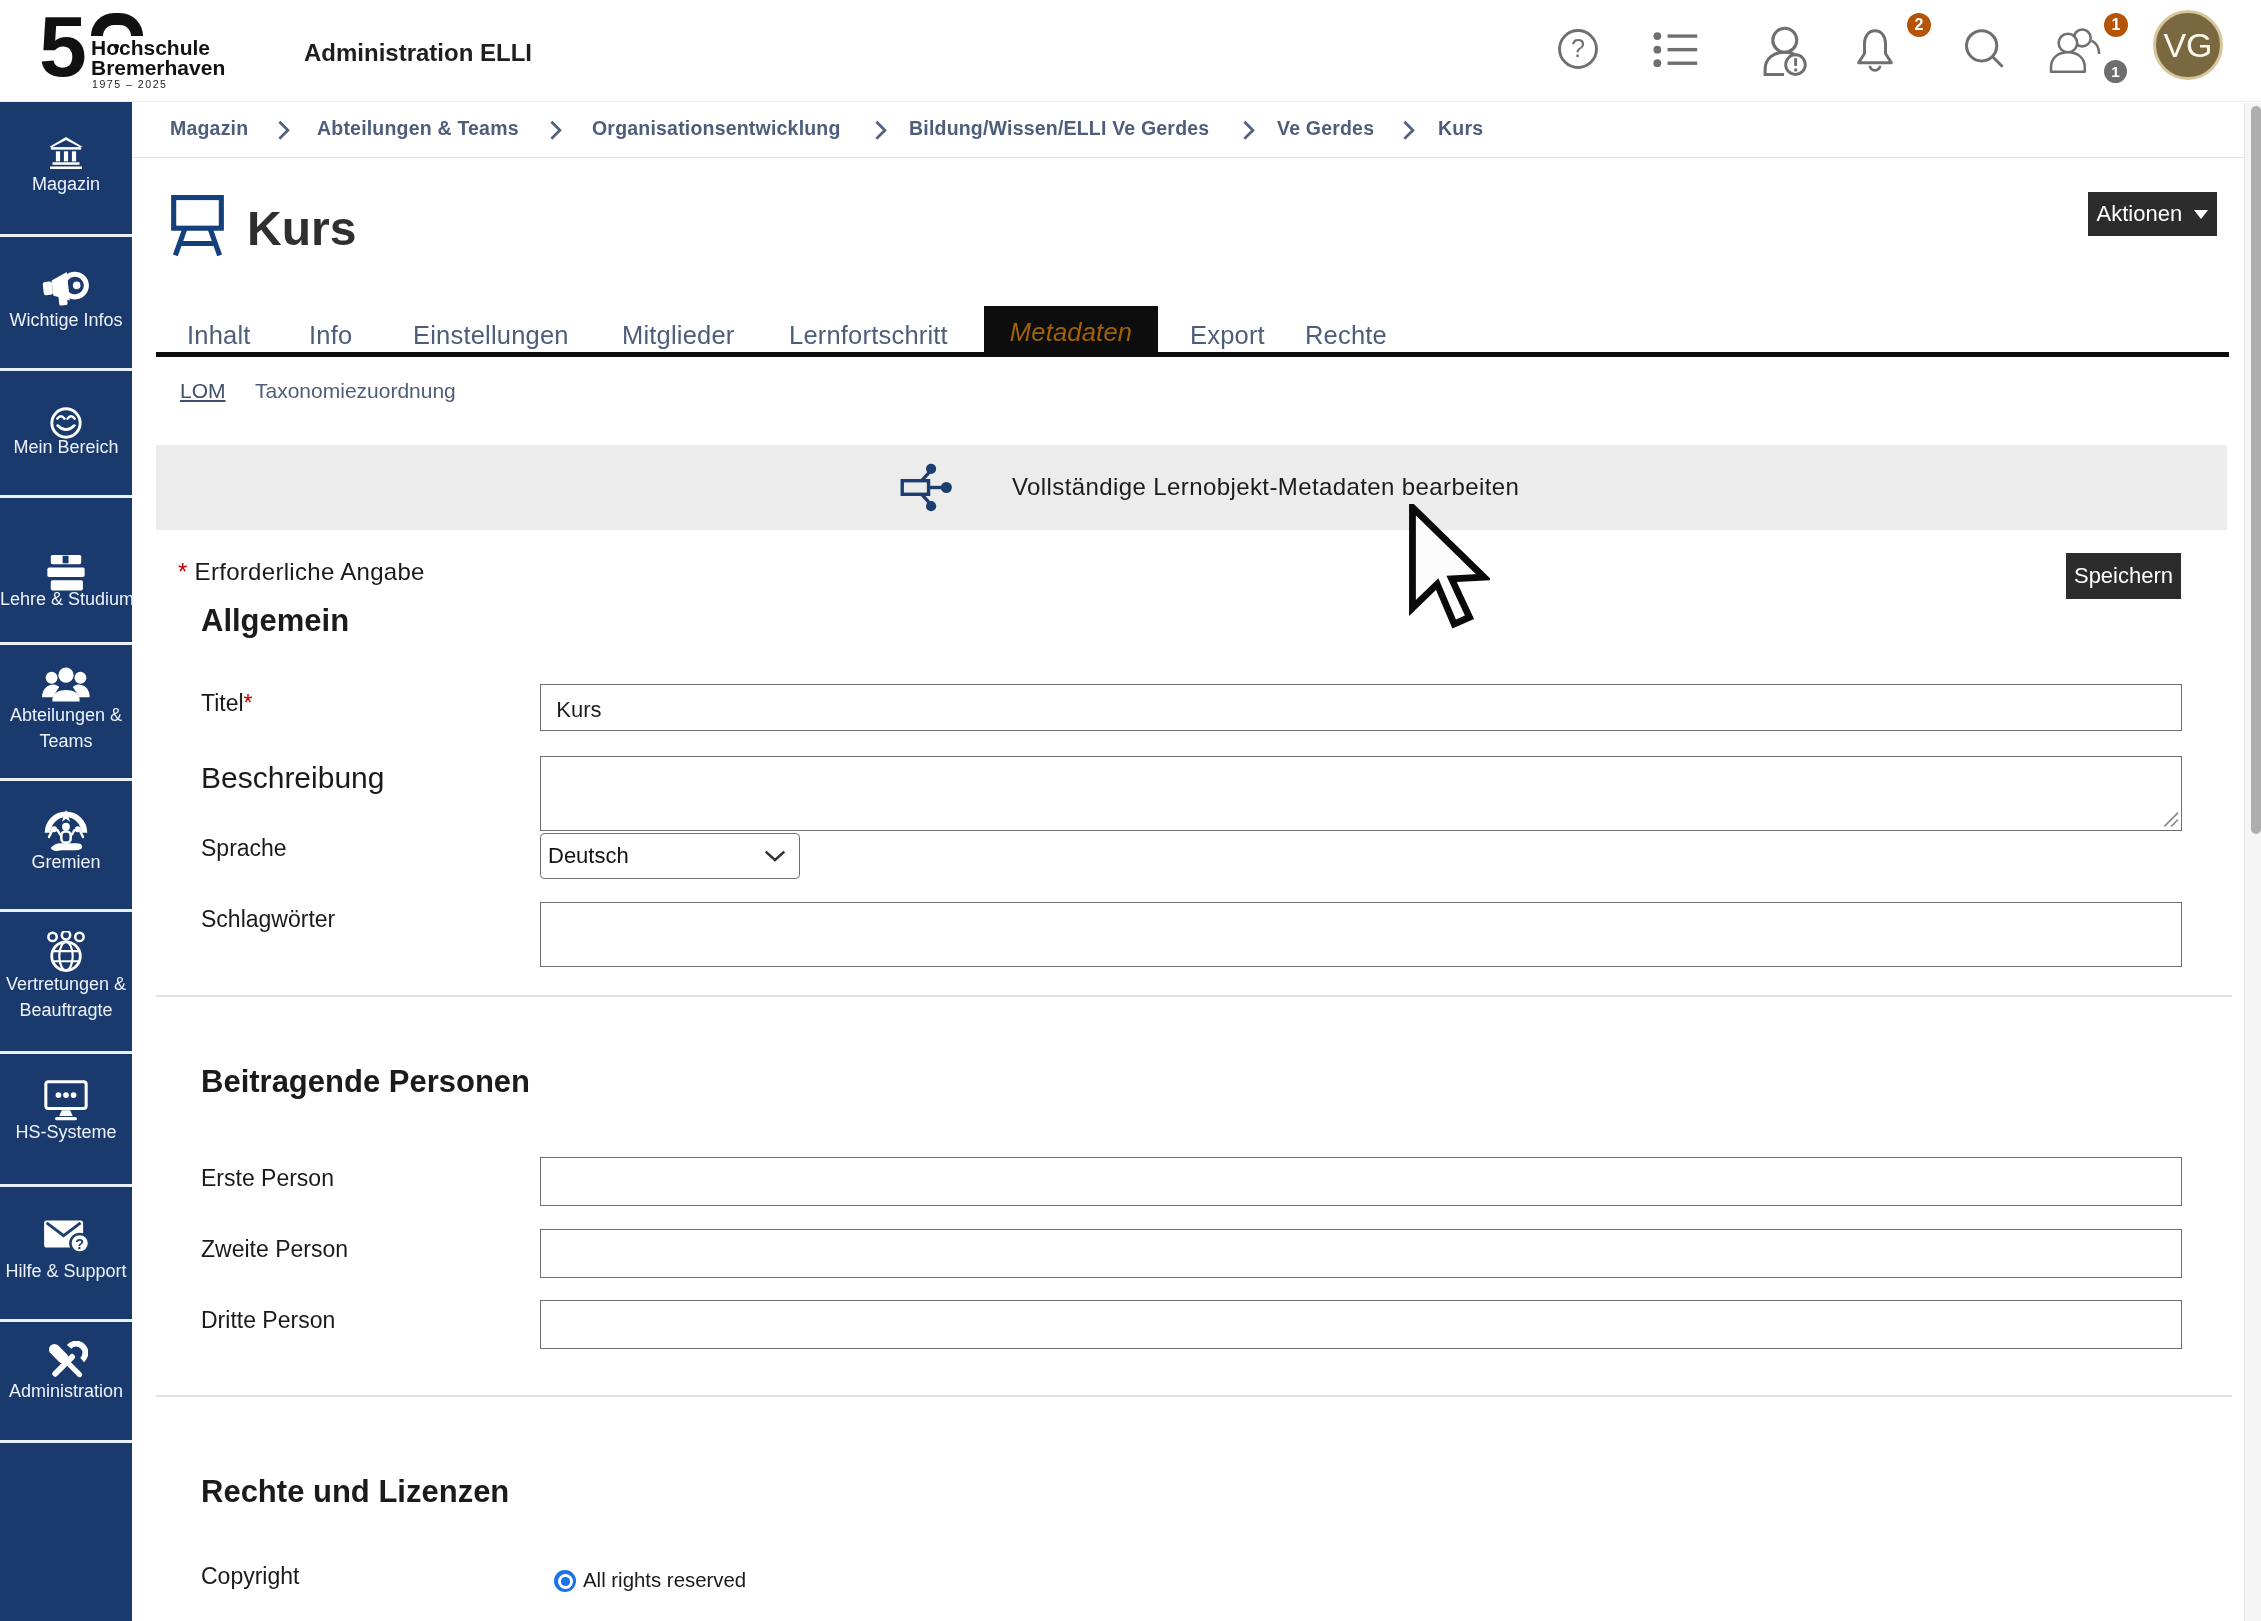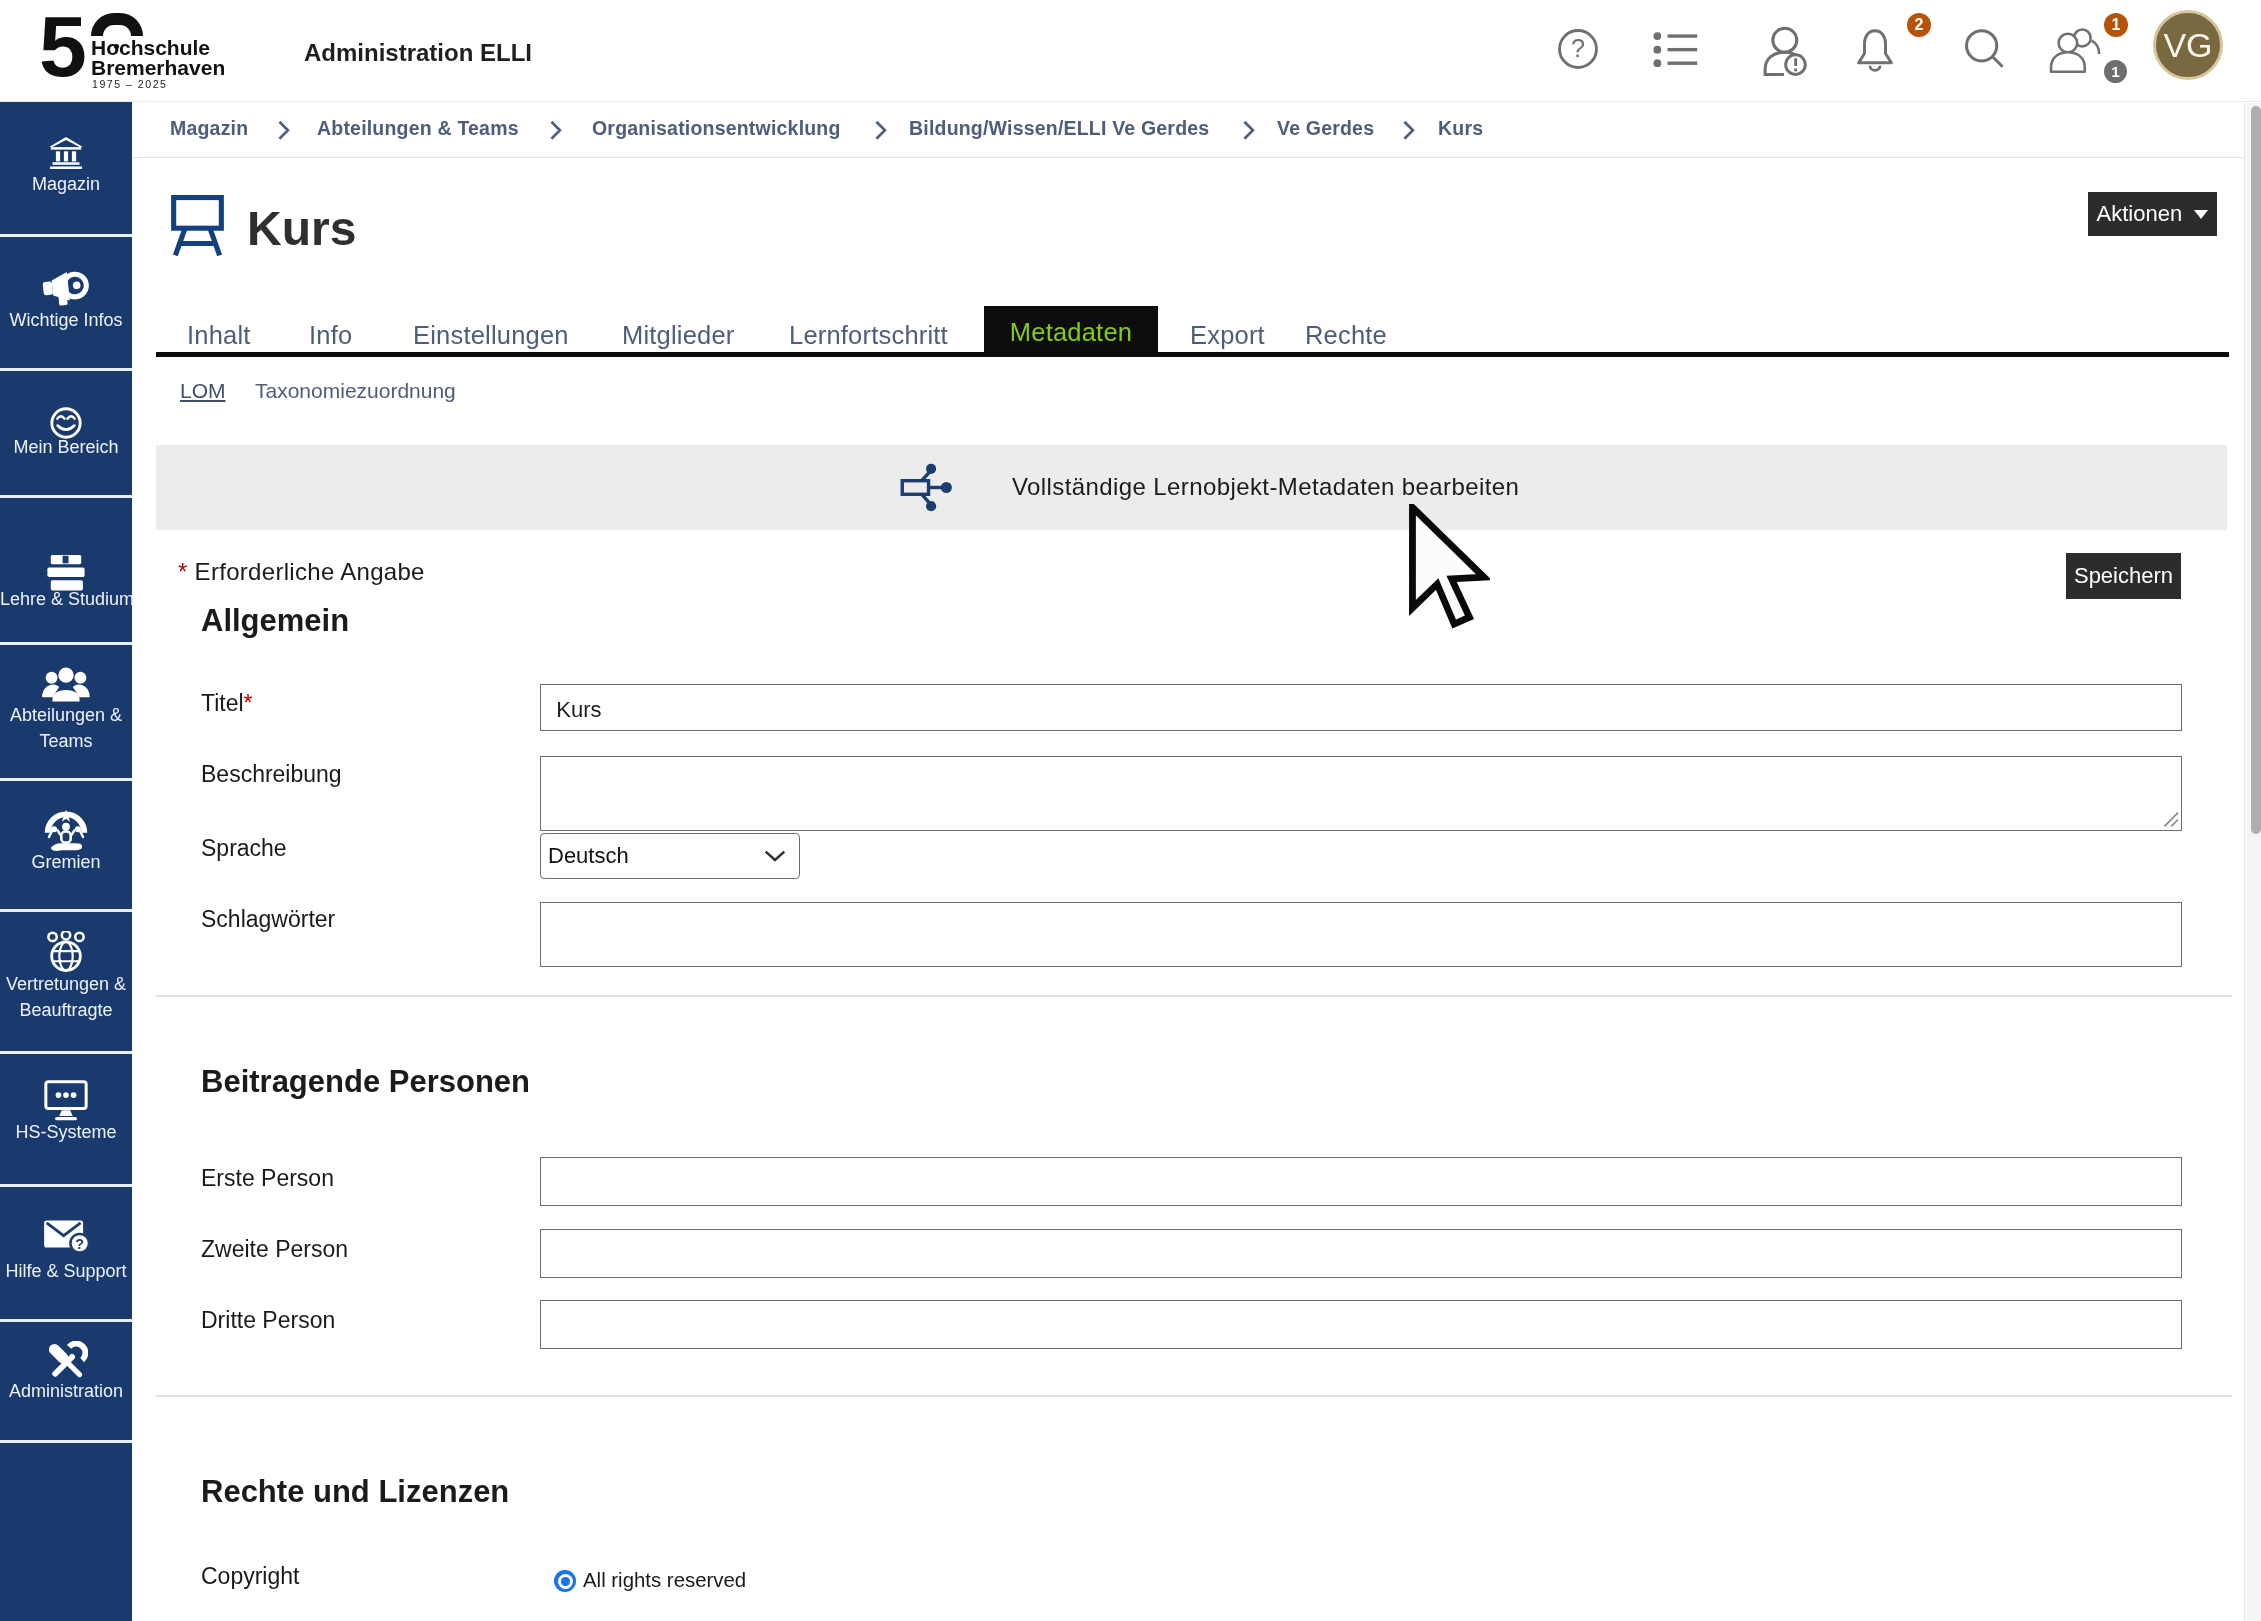--- a/index.html
+++ b/index.html
@@ -195,21 +195,21 @@
   <line x1="10" y1="57" x2="52" y2="57" stroke="#14417e" stroke-width="6"></line>
 </svg>
 <div class="abs" style="left:247px;top:205px;font-weight:bold;font-size:48px;color:#2f2f2f;line-height:1;">Kurs</div>
 <div class="abs" style="left:2088px;top:192px;width:129px;height:44px;background:#2c2c2c;color:#fff;font-size:22px;display:flex;align-items:center;justify-content:center;">Aktionen&nbsp;&nbsp;<span style="display:inline-block;width:0;height:0;border-left:7.6px solid transparent;border-right:7.6px solid transparent;border-top:9.3px solid #fff;"></span></div>
 
 <div class="tab" style="left:187px;">Inhalt</div>
 <div class="tab" style="left:309px;">Info</div>
 <div class="tab" style="left:413px;">Einstellungen</div>
 <div class="tab" style="left:622px;">Mitglieder</div>
 <div class="tab" style="left:789px;">Lernfortschritt</div>
-<div class="abs" style="left:984px;top:306px;width:174px;height:46px;background:#0d0d0d;color:#84cc16;font-size:25.5px;letter-spacing:0.2px;display:flex;align-items:flex-end;padding-bottom:5.1px;justify-content:center;">Metadaten</div>
+<div class="abs" style="left:984px;top:306px;width:174px;height:46px;background:#0d0d0d;color:#a16207;font-size:25.5px;letter-spacing:0.2px;display:flex;align-items:flex-end;padding-bottom:5.1px;justify-content:center;font-style:italic;">Metadaten</div>
 <div class="tab" style="left:1190px;">Export</div>
 <div class="tab" style="left:1305px;">Rechte</div>
 <div class="abs" style="left:156px;top:352px;width:2073px;height:5.1px;background:#0c0c0c;"></div>
 
 <div class="abs" style="left:180px;top:379px;font-size:21px;color:#41506a;text-decoration:underline;">LOM</div>
 <div class="abs" style="left:255px;top:379px;font-size:21px;color:#4d5d7a;">Taxonomiezuordnung</div>
 
 <div class="abs" style="left:156px;top:445px;width:2071px;height:85px;background:#ececec;"></div>
 <svg class="abs" style="left:898px;top:462px;" width="56" height="51" viewBox="0 0 66 60">
   <rect x="5" y="22" width="31" height="16" fill="none" stroke="#1c3e6e" stroke-width="4"></rect>
@@ -221,21 +221,21 @@
   <circle cx="39" cy="52" r="6" fill="#1c3e6e"></circle>
 </svg>
 <div class="abs" style="left:1012px;top:469px;font-size:24px;letter-spacing:0.4px;color:#1c1c1c;line-height:36px;">Vollständige Lernobjekt-Metadaten bearbeiten</div>
 
 <div class="abs" style="left:178px;top:558px;font-size:24px;letter-spacing:0.3px;color:#1a1a1a;"><span style="color:#c00000;">*</span> Erforderliche Angabe</div>
 <div class="abs" style="left:2066px;top:553px;width:115px;height:46px;background:#2c2c2c;color:#fff;font-size:22px;display:flex;align-items:center;justify-content:center;">Speichern</div>
 <div class="abs" style="left:201px;top:603px;font-weight:bold;font-size:31px;color:#1b1b1b;">Allgemein</div>
 
 <div class="abs" style="left:201px;top:690px;font-size:23px;color:#1a1a1a;">Titel<span style="color:#c00000;">*</span></div>
 <div class="abs" style="left:540px;top:684px;width:1642px;height:47px;border:1.7px solid #6e6e6e;background:#fff;font-size:22px;color:#1d1d1d;padding:12px 0 0 15.3px;">Kurs</div>
-<div class="abs" style="left:201px;top:761px;font-size:23px;color:#1a1a1a;">Beschreibung</div>
+<div class="abs" style="left:201px;top:761px;font-size:30px;color:#1a1a1a;">Beschreibung</div>
 <div class="abs" style="left:540px;top:756px;width:1642px;height:75px;border:1.7px solid #6e6e6e;background:#fff;"></div>
 <svg class="abs" style="left:2161px;top:811px;" width="18.7" height="17" viewBox="0 0 22 20">
   <line x1="20" y1="2" x2="4" y2="18" stroke="#8a8a8a" stroke-width="2"></line>
   <line x1="20" y1="10" x2="12" y2="18" stroke="#8a8a8a" stroke-width="2"></line>
 </svg>
 <div class="abs" style="left:201px;top:835px;font-size:23px;color:#1a1a1a;">Sprache</div>
 <div class="abs" style="left:540px;top:833px;width:260px;height:46px;border:1.7px solid #6e6e6e;border-radius:4.2px;background:#fff;font-size:22px;color:#111;display:flex;align-items:center;padding-left:7px;">Deutsch</div>
 <svg class="abs" style="left:764px;top:849px;" width="22" height="13.6" viewBox="0 0 26 16">
     <polyline points="2,3 13,13 24,3" fill="none" stroke="#333" stroke-width="3"></polyline>
   </svg>

